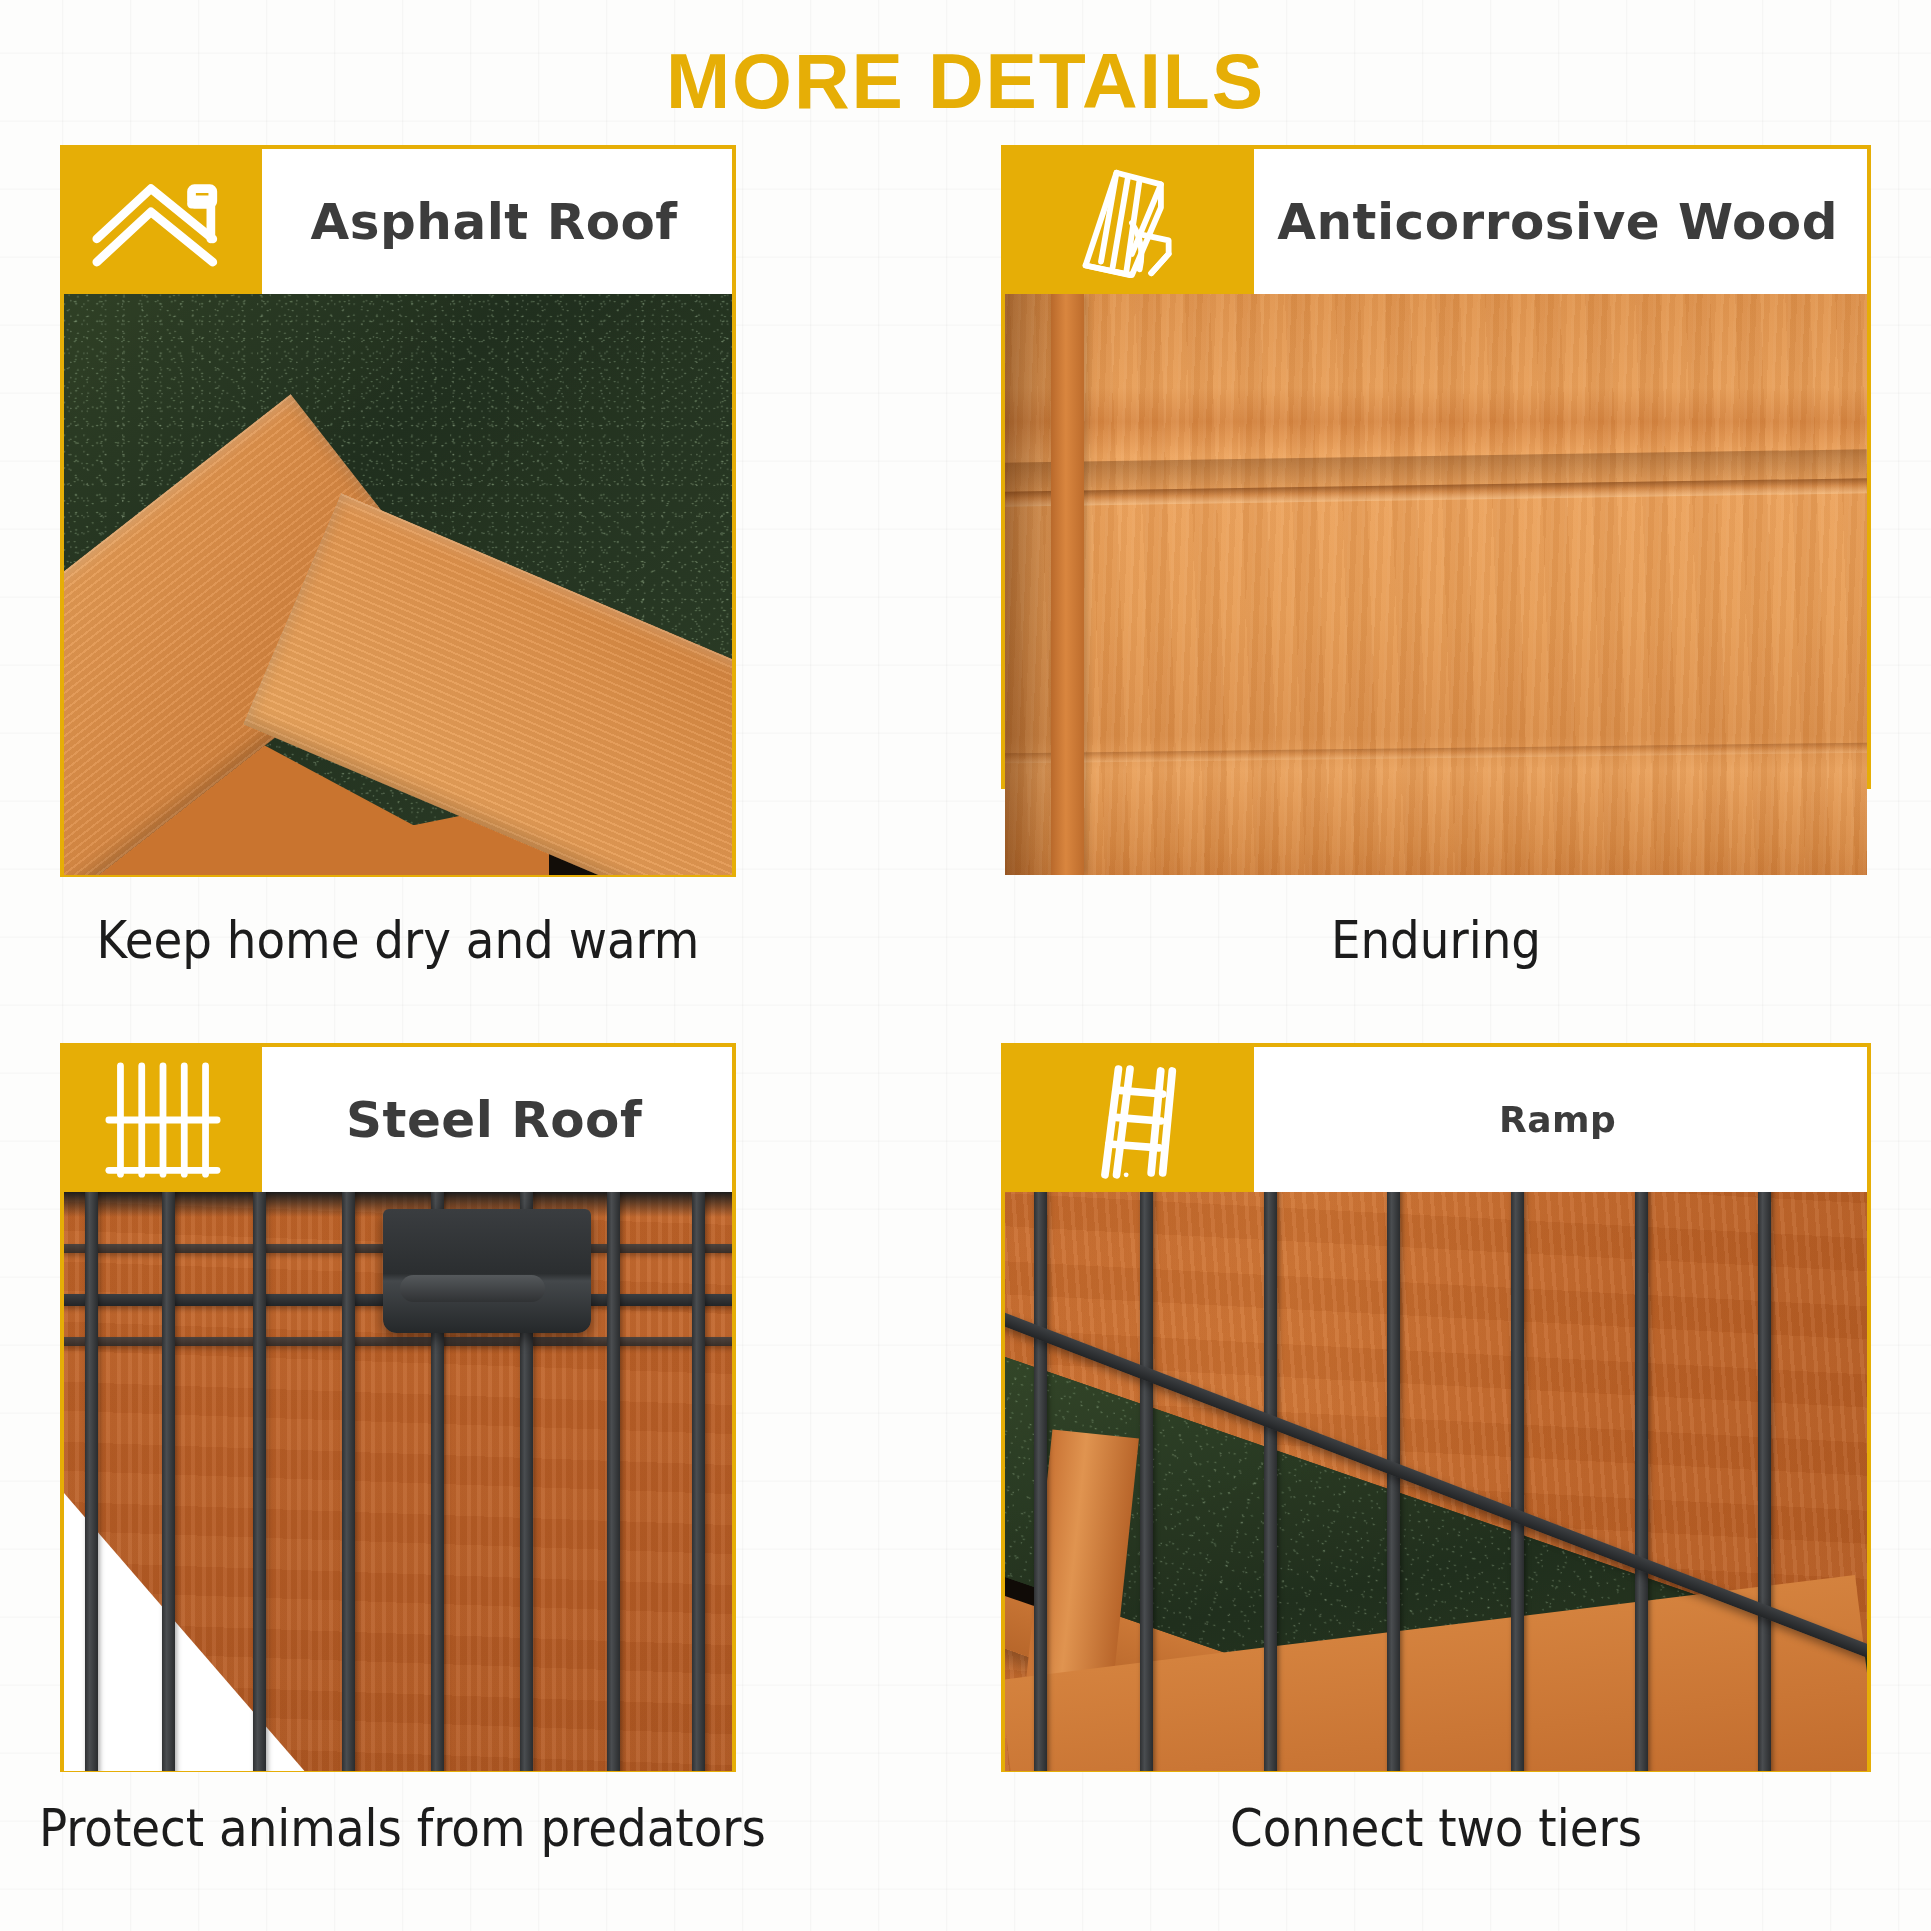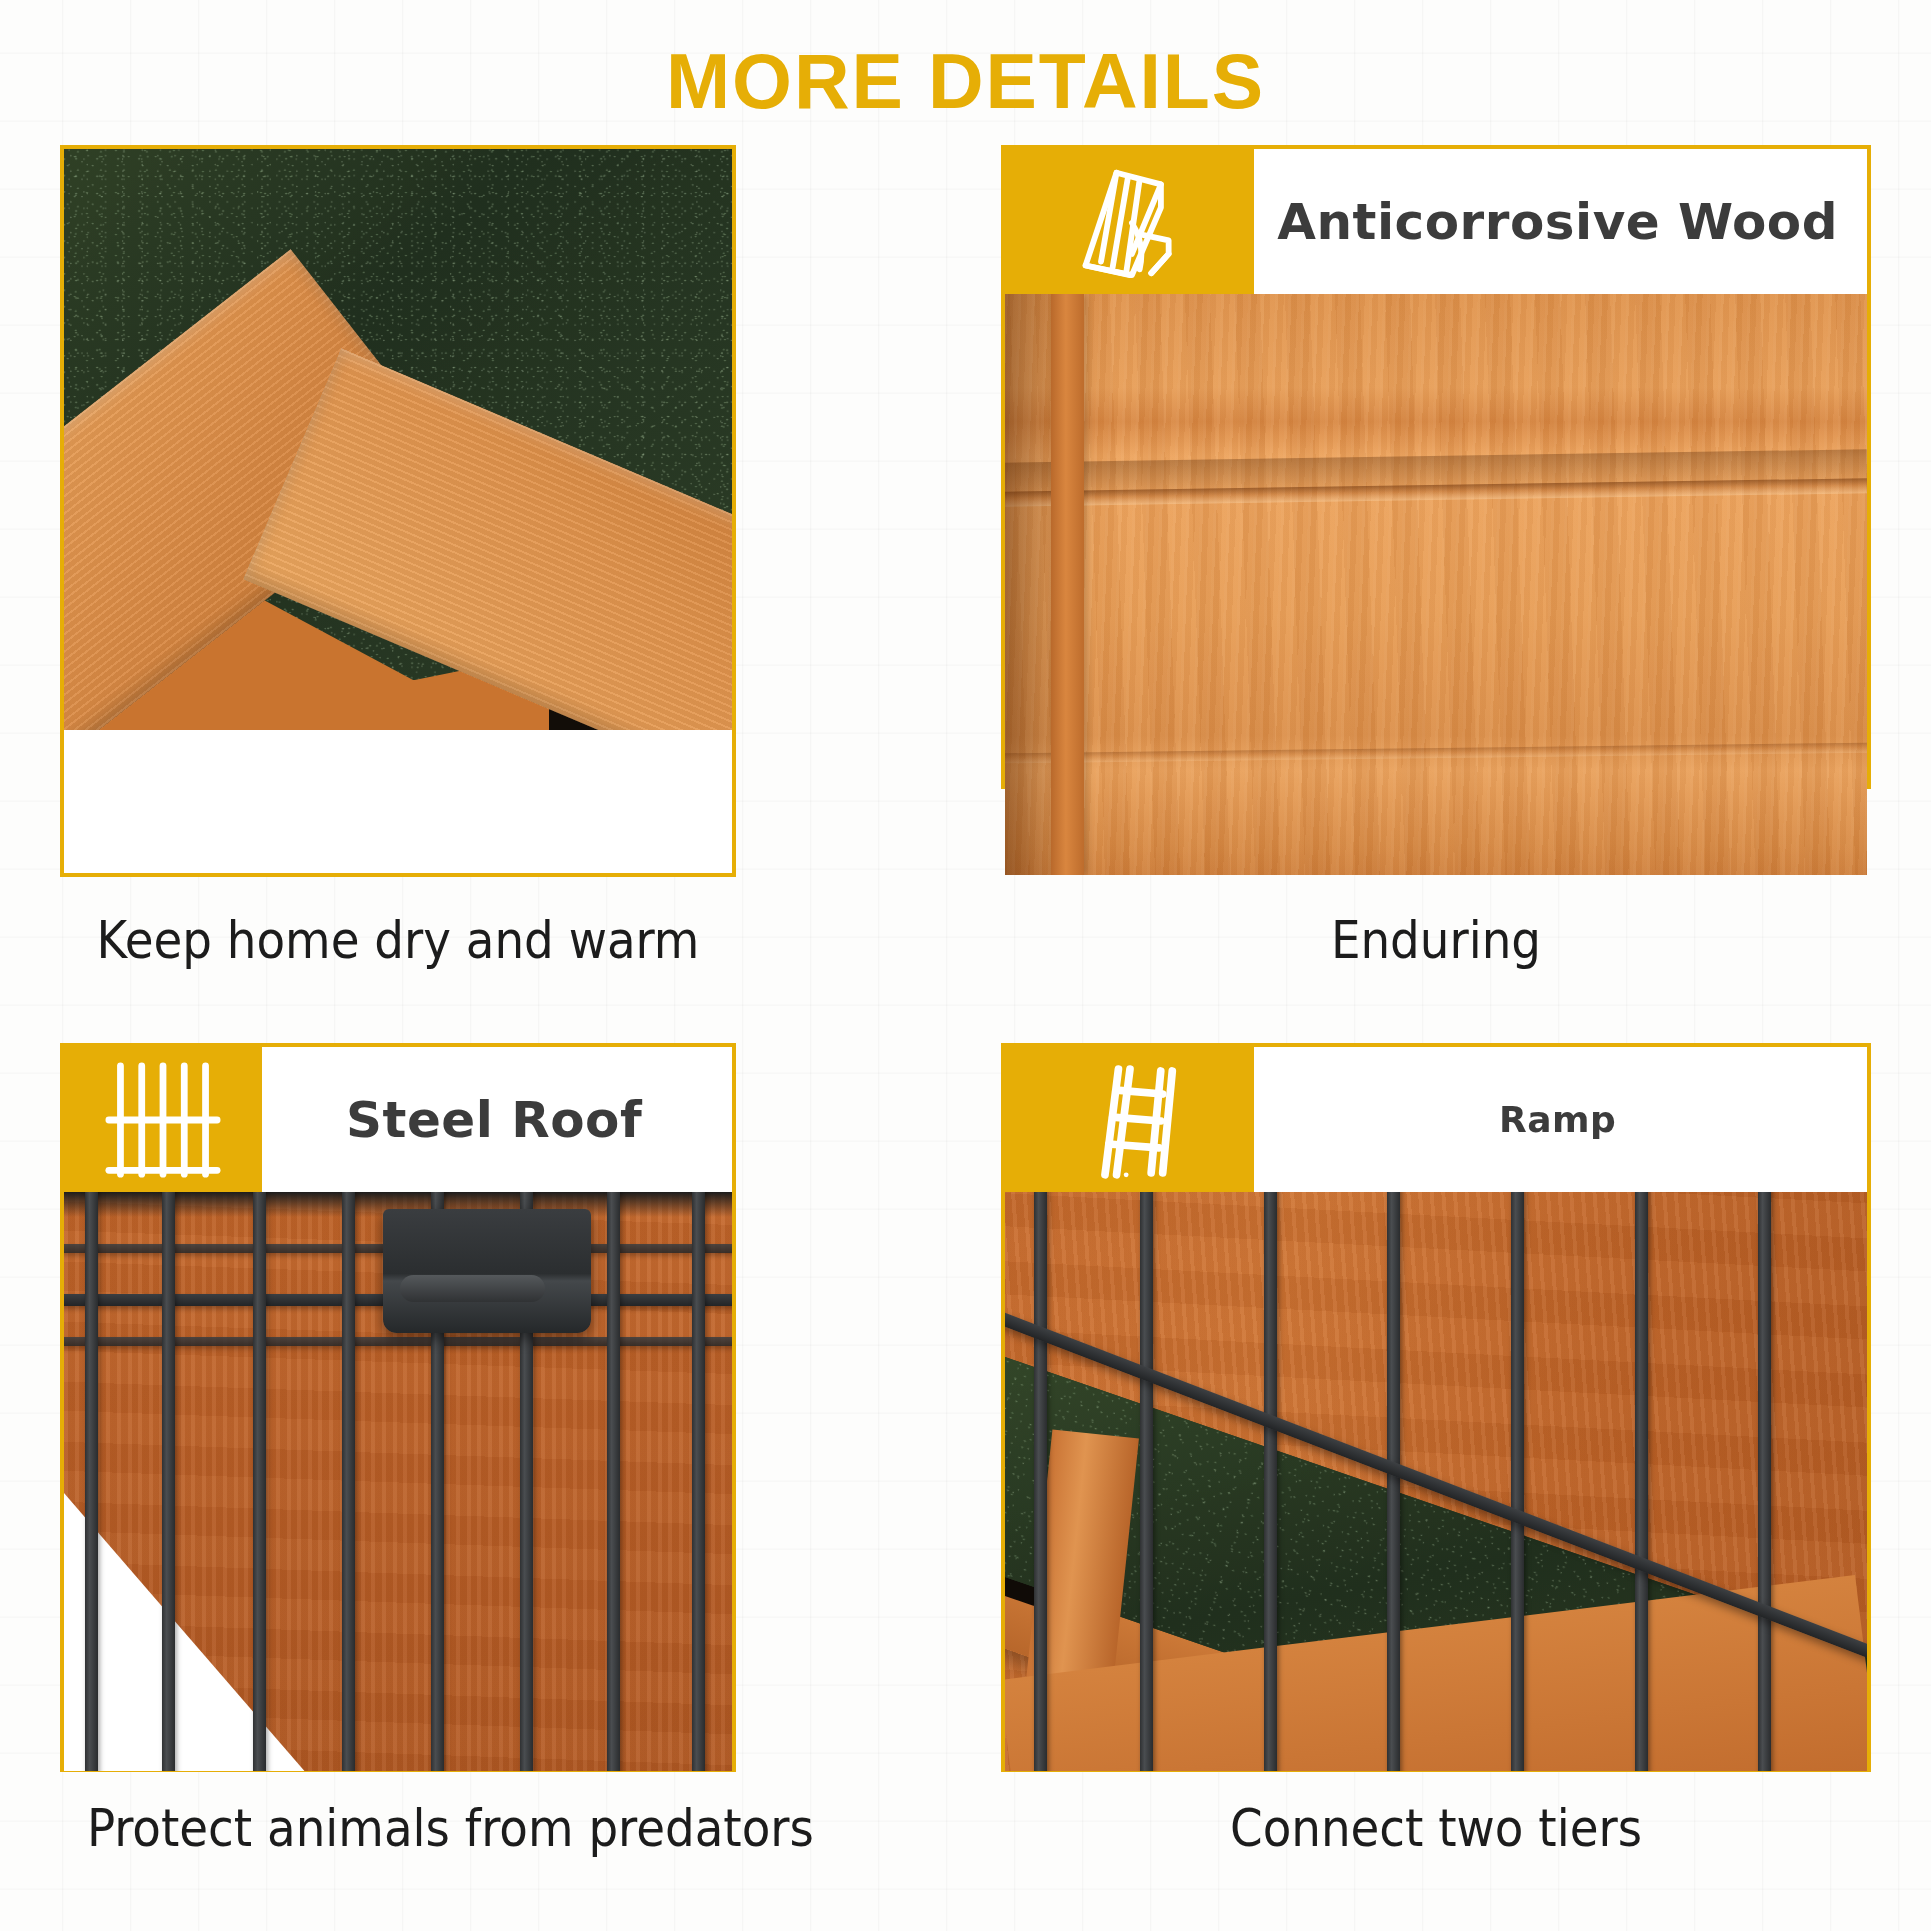--- a/index.html
+++ b/index.html
@@ -101,21 +101,21 @@
   .caption {
     position: absolute;
     font-family: "DejaVu Sans Condensed", "DejaVu Sans", sans-serif;
     font-weight: 300;
     font-size: 52px;
     color: #1c1c1c;
     white-space: nowrap;
   }
   #cap-roof { left: 60px;  top: 910px;  width: 676px; text-align: center; }
   #cap-wood { left: 1001px; top: 910px; width: 870px; text-align: center; }
-  #cap-wire { left: 39px;  top: 1798px; width: 719px; text-align: center; margin-left: 48px; }
+  #cap-wire { left: 39px;  top: 1798px; width: 719px; text-align: center; }
   #cap-ramp { left: 1001px; top: 1798px; width: 870px; text-align: center; }
 
   
   .ph-roof { background: #c9742f; }
   .roof-shingle {
     position: absolute;
     left: -8%; top: -9.7px;
     width: 116%; height: 541px;
     background-color: #2c3d2a;
     background-image:
@@ -317,20 +317,32 @@
   }
 </style>
 </head>
 <body>
 
 <div class="page">
 
   <div class="title">MORE DETAILS</div>
 
   <div class="card" id="card-roof">
+    <div class="card-head">
+      <div class="icon-box">
+        <svg width="145" height="93" viewBox="0 0 150 96" fill="none" stroke="#ffffff" stroke-width="9" stroke-linejoin="round" stroke-linecap="round">
+          <polyline points="6,66 62,14 126,66"></polyline>
+          <polyline points="6,90 62,38 126,90"></polyline>
+          <path d="M104 30 h20 v36"></path>
+          <rect x="104" y="14" width="22" height="16" rx="3"></rect>
+          <line x1="108" y1="24" x2="122" y2="24" stroke-width="6"></line>
+        </svg>
+      </div>
+      <div class="card-title">Asphalt Roof</div>
+    </div>
     <div class="photo ph-roof">
       <div class="roof-shingle"></div>
       <div class="roof-dark"></div>
       <div class="roof-beam-l">
         <div class="roof-wgrain"></div>
       </div>
       <div class="roof-beam-r">
         <div class="roof-wgrain"></div>
       </div>
     </div>

